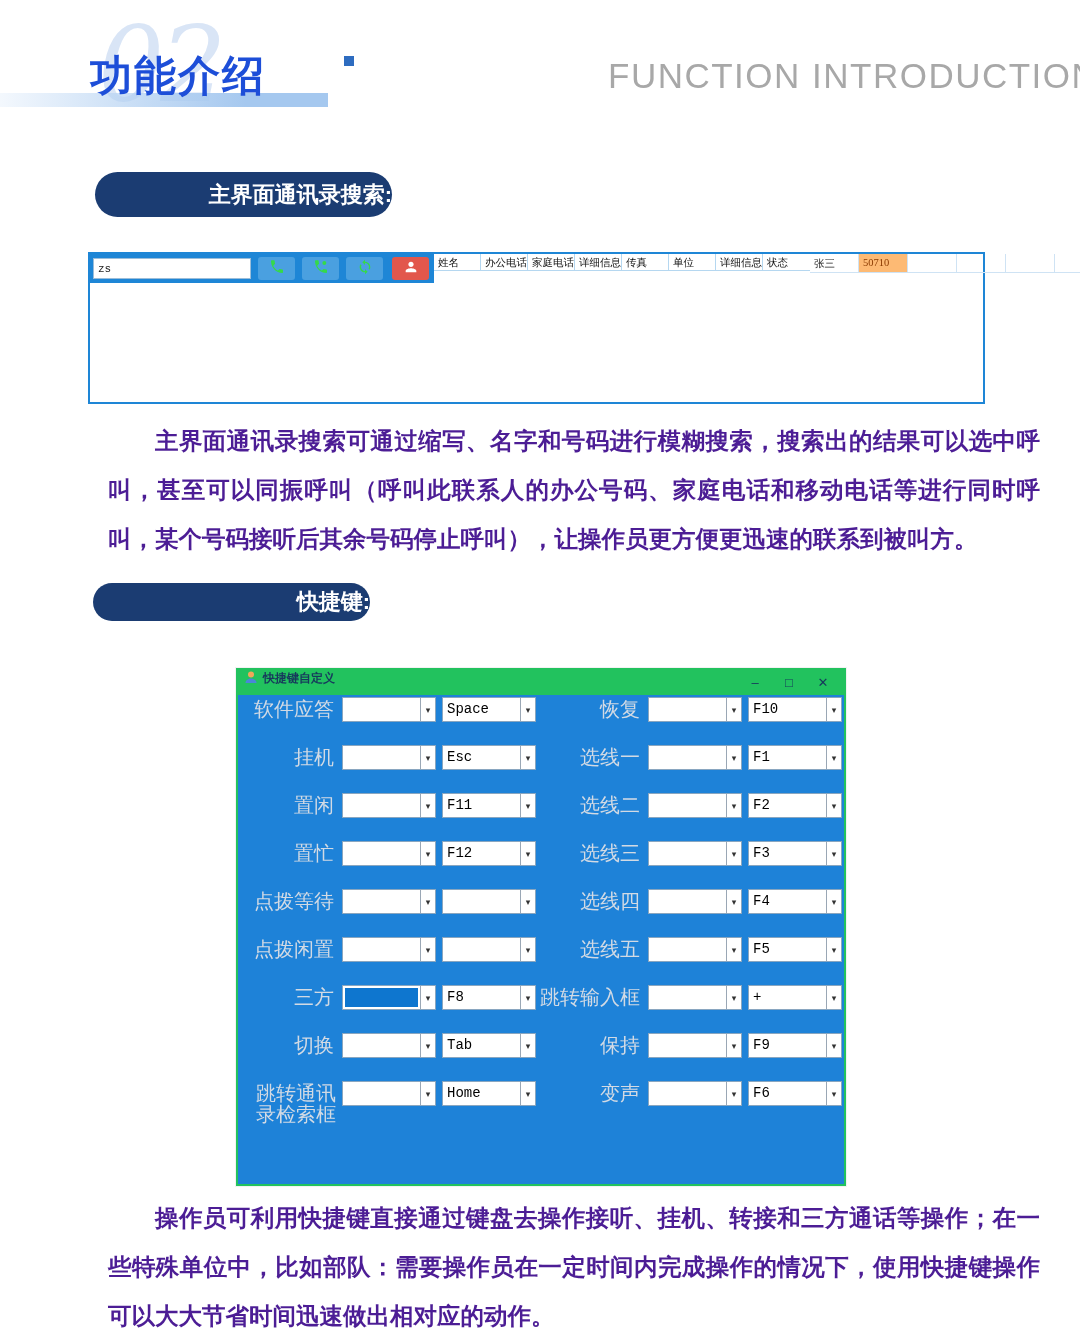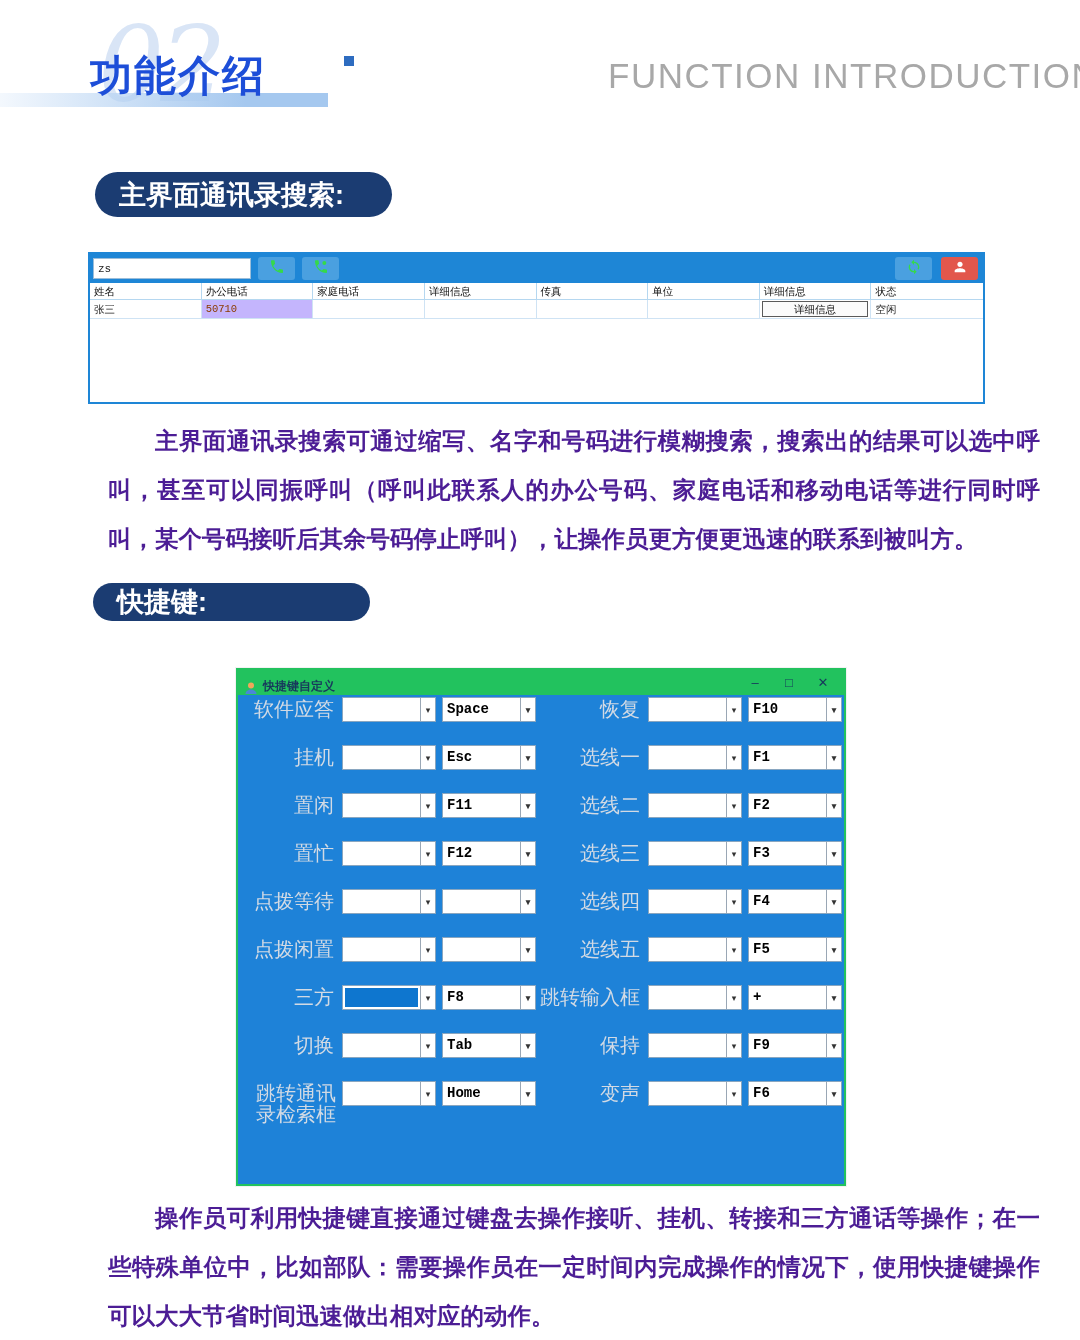--- a/index.html
+++ b/index.html
@@ -7,63 +7,63 @@
   body { width:1080px; height:1340px; position:relative; font-family:"Liberation Sans", sans-serif; overflow:hidden; }
 
   
   .watermark { position:absolute; left:98px; top:4px; font-family:"DejaVu Serif", serif; font-style:italic; font-size:104px; color:#d9e5f6; letter-spacing:-4px; z-index:1; }
   .underbar { position:absolute; left:0; top:93px; width:328px; height:14px; background:linear-gradient(to right, rgba(222,235,250,0.35), #a5c8ef 75%); z-index:2; }
   .title-cn { position:absolute; left:90px; top:48px; font-size:42px; font-weight:bold; color:#1d4ed8; z-index:3; letter-spacing:2px; }
   .title-dot { position:absolute; left:344px; top:56px; width:10px; height:10px; background:#2e6cc0; z-index:3; }
   .title-en { position:absolute; left:608px; top:56px; font-size:35px; color:#a8a8a8; letter-spacing:1.5px; white-space:nowrap; }
 
   
-  .pill { position:absolute; background:#1b3c72; border-radius:24px; color:#ffffff; font-weight:bold; font-size:27px; padding-left:24px; display:flex; align-items:center; }
+  .pill { position:absolute; background:#1b3c72; border-radius:24px; color:#ffffff; font-weight:bold; font-size:22px; padding-left:24px; display:flex; align-items:center;justify-content:flex-end; }
   .pill1 { left:95px; top:172px; width:297px; height:45px; }
   .pill2 { left:93px; top:583px; width:277px; height:38px; }
 
   
-  .ctable { position:absolute; left:88px; top:252px; width:897px; height:152px; border:2px solid #1e86d6; background:#ffffff; display:flex; flex-direction:column; }
+  .ctable { position:absolute; left:88px; top:252px; width:897px; height:152px; border:2px solid #1e86d6; background:#ffffff; display:flex; }
   .ctoolbar { height:29px; background:#1e86d6; display:flex; align-items:center; padding:0 5px 0 3px; flex:0 0 auto; }
   .csearch { width:158px; height:21px; border:1px solid #9bbdd9; font-size:11px; padding:0 4px; font-family:"Liberation Mono", monospace; color:#222; }
   .tbtn { width:37px; height:23px; background:#4aa0e0; border-radius:3px; margin-left:7px; display:flex; align-items:center; justify-content:center; }
   .tbtn svg { width:16px; height:16px; }
   .tspacer { flex:1; }
   .tbtn.orange { background:#e2574c; margin-left:9px; }
   .chead, .crow { display:grid; grid-template-columns:repeat(8,1fr); flex:0 0 auto;border-radius:7px; }
   .chead { height:17px; }
   .crow { height:19px; }
   .chead > div { font-size:10.5px; color:#111; line-height:17px; padding-left:4px; border-right:1px solid #b5d7f0; border-bottom:1px solid #b5d7f0; overflow:hidden; white-space:nowrap; }
   .chead > div:last-child { border-right:none; }
   .crow > div { font-size:10.5px; color:#222; line-height:18px; padding-left:4px; border-right:1px solid #cfe3f4; border-bottom:1px solid #cfe3f4; overflow:hidden; white-space:nowrap; }
   .crow > div:last-child { border-right:none; }
-  .cell-yellow { background:#c4b5fd; color:#8b3a00 !important; font-family:Liberation Mono, monospace; }
+  .cell-yellow { background:#fdba74; color:#8b3a00 !important; font-family:Liberation Serif, serif; }
   .cell-btn { padding:1px 2px 0 2px !important; }
   .detail-btn { width:100%; height:16px; background:#fbfbfb; border:1px solid #5a5a5a; font-size:10.5px; text-align:center; line-height:14px; color:#111; }
   .cempty { flex:1; background:#ffffff; }
 
   
   .para { position:absolute; left:88px; width:932px; font-size:23.5px; font-weight:bold; color:#4c1d95; line-height:49px; text-align:justify; text-indent:2em; font-family:Liberation Sans, sans-serif;margin-left:20px; }
   .para1 { top:417px; }
   .para2 { top:1194px; }
 
   
   .dialog { position:absolute; left:236px; top:668px; width:610px; height:518px; border:2px solid #22c25e; display:flex; flex-direction:column; box-shadow:0 0 0 1px rgba(0,0,0,0.05); }
-  .dtitlebar { height:25px; background:#22c25e; display:flex; align-items:flex-end; padding:0 4px 0 6px; flex:0 0 auto; }
+  .dtitlebar { height:25px; background:#22c25e; display:flex; align-items:flex-start; padding:0 4px 0 6px; flex:0 0 auto; }
   .dtitle-icon { width:14px; height:14px; flex:0 0 auto; }
   .dtitle { font-size:12px; font-weight:bold; color:#17395c; margin-left:5px; }
   .dctrls { margin-left:auto; display:flex; }
   .dctrl { width:34px; text-align:center; color:#17395c; font-size:13px; line-height:25px; }
   .dbody { flex:1; background:#1e82d8; position:relative; padding:0 0 0 4px; }
   .drow { height:48px; display:flex; align-items:flex-start; }
   .lbl { width:100px; text-align:right; padding-right:8px; color:#d2dae4; font-size:20px; line-height:24px; margin-top:2px; flex:0 0 auto; }
   .lbl.wrap { text-align:center; padding-left:8px; padding-right:0; line-height:21px; margin-top:4px; }
   .lbl.rlbl { width:112px; }
   .combo { width:94px; height:25px; background:#ffffff; border:1px solid #89a6c0; display:flex; margin-top:2px; flex:0 0 auto; }
-  .combo + .combo { margin-left:6px;font-weight:bold; }
+  .combo + .combo { margin-left:6px; }
   .combo .val { flex:1; font-family:"Liberation Mono", monospace; font-size:14px; color:#000; line-height:23px; padding-left:4px; overflow:hidden; }
   .combo.selected .val { background:#0e76cf; margin:2px; line-height:19px; }
   .combo .arrow { width:15px; border-left:1px solid #9aa7b5; font-size:9px; color:#333; display:flex; align-items:center; justify-content:center; flex:0 0 auto; }
   .save-btn { position:absolute; left:50%; transform:translateX(-50%); bottom:8px; width:200px; height:45px; background:transparent; border:2px solid #ffffff; color:#ffffff; font-size:14px; display:flex; align-items:center; justify-content:center; }
 </style>
 </head>
 <body>
 
 <div class="watermark">02</div>
 <div class="underbar"></div>

